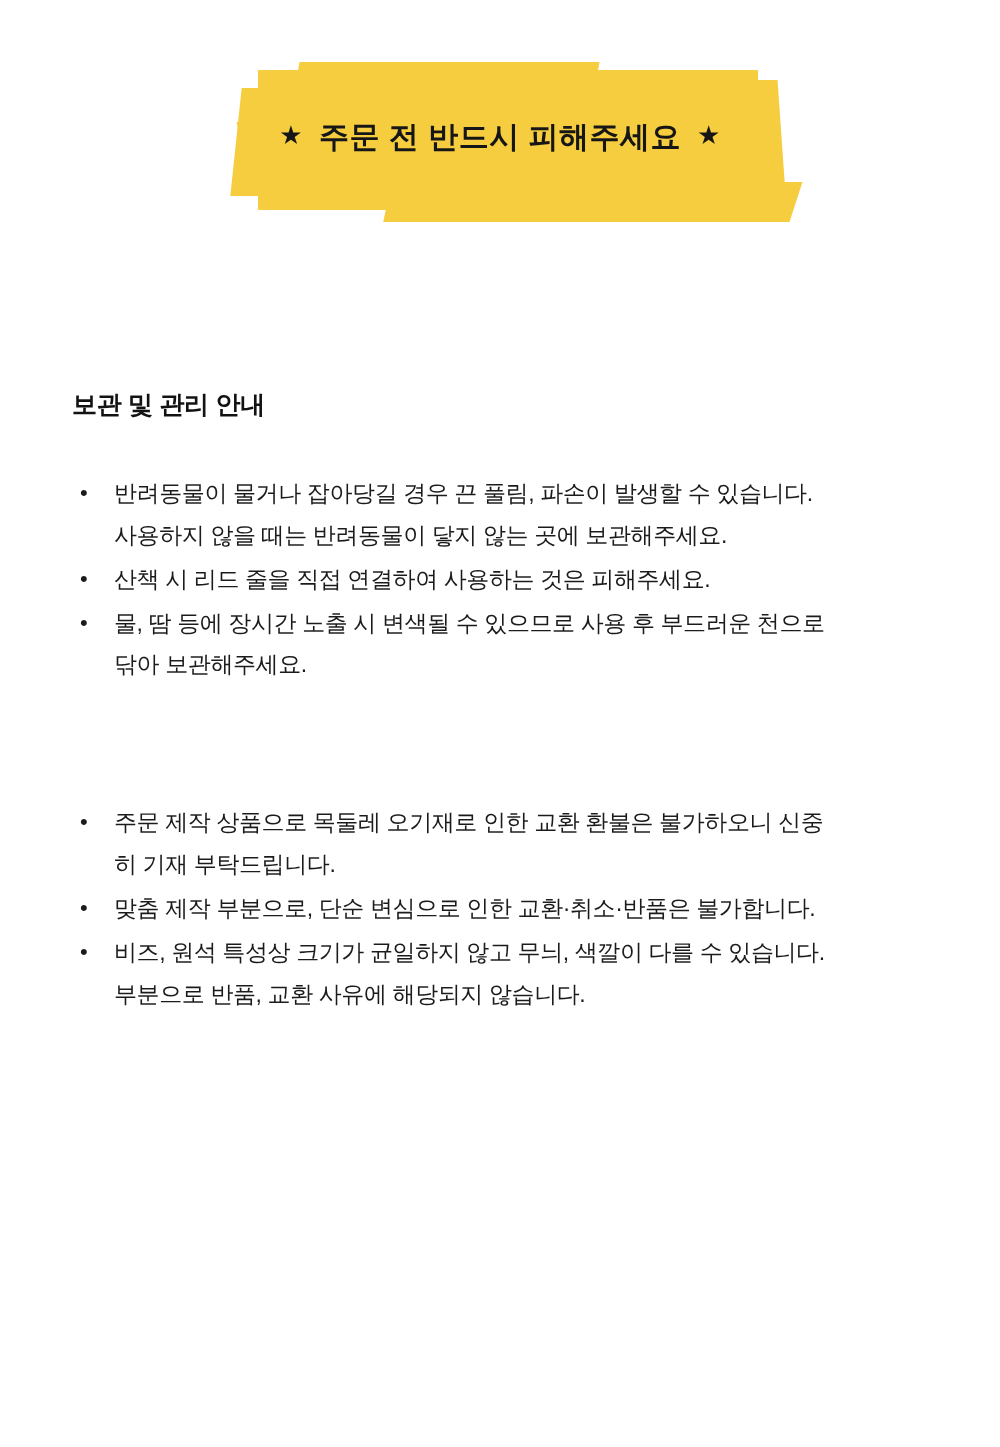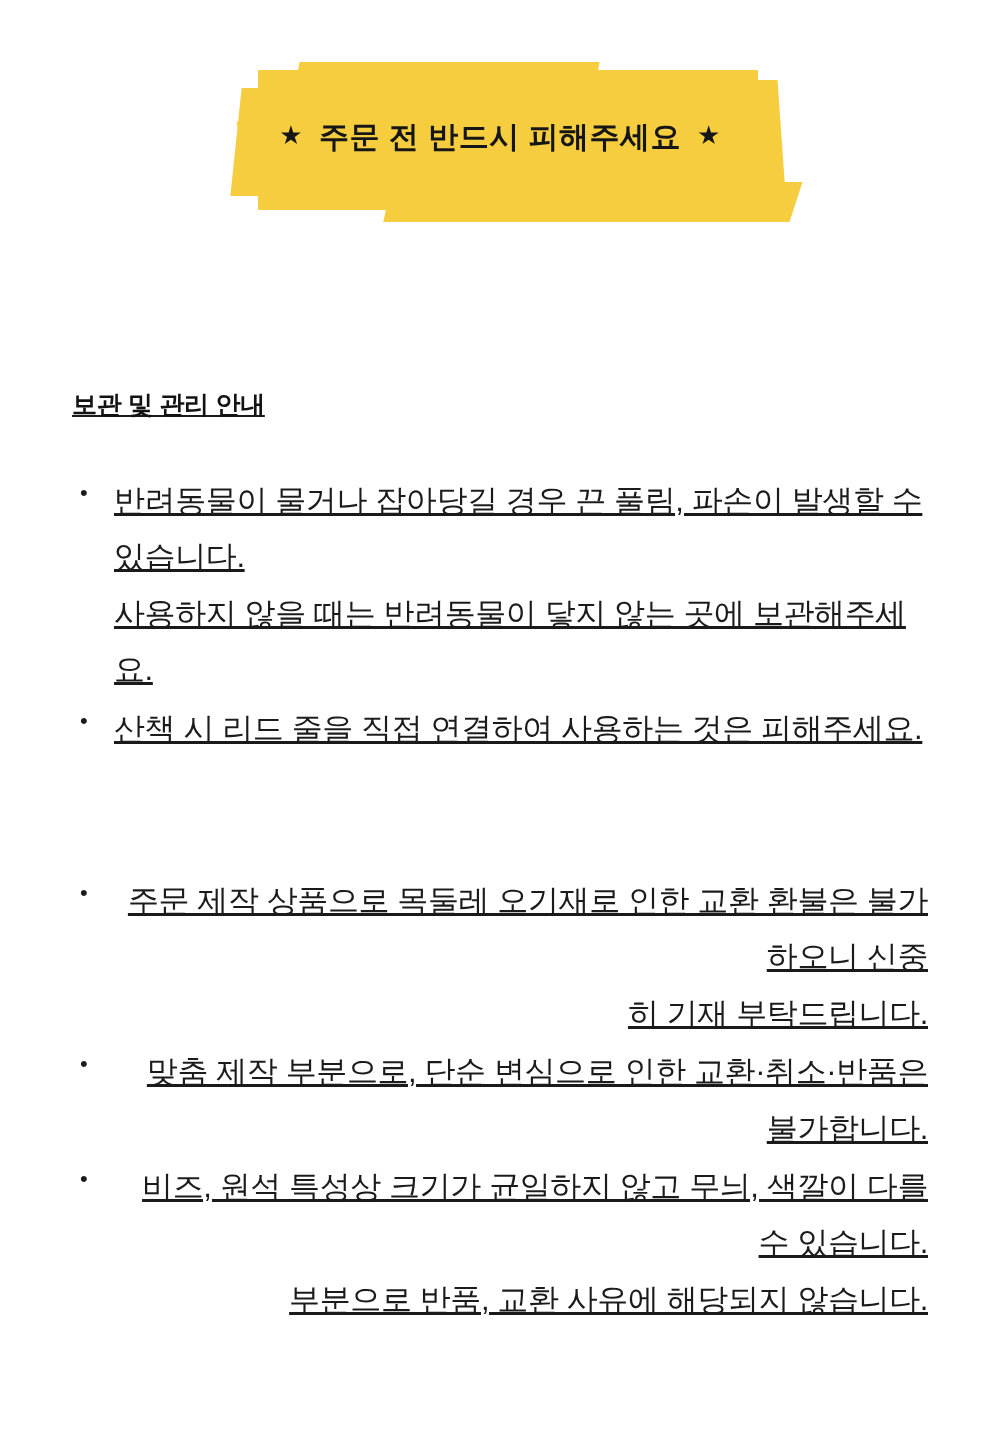--- a/index.html
+++ b/index.html
@@ -65,37 +65,36 @@
     top: -2px;
   }
 
   
   .content {
     padding: 0 72px;
     box-sizing: border-box;
   }
   .section {
     margin-top: 0;
-    text-decoration: underline;
   }
   .section-title {
     font-size: 25px;
     font-weight: bold;
     color: #121212;
     letter-spacing: -0.3px;
   }
   .bullet-list {
     list-style: none;
     margin: 0;
     padding: 0;
   }
   .bullet-item {
     position: relative;
     padding-left: 42px;
-    font-size: 31px;
+    font-size: 23px;
     line-height: 1.82;
     color: #1b1b1b;
     letter-spacing: -0.4px;
     margin-bottom: 2px;
   }
   .bullet-item::before {
     content: "•";
     position: absolute;
     left: 8px;
     top: 0;
@@ -103,21 +102,21 @@
     line-height: 1.82;
     color: #1b1b1b;
   }
   .bullet-item .line {
     display: block;
   }
 
   #section-storage { margin-top: 138px; }
   #section-storage .bullet-list { margin-top: 52px; }
   #section-custom { margin-top: 116px; }
-  #section-custom .bullet-list { margin-top: 28px; text-align: right; }
+  #section-custom .bullet-list { margin-top: 28px; }
 </style>
 </head>
 <body>
 
 <div class="banner-wrap">
   <div class="banner-mark">
     <div class="stroke s1"></div>
     <div class="stroke s2"></div>
     <div class="stroke s3"></div>
     <div class="stroke s4"></div>
@@ -137,20 +136,24 @@
   <div class="section" id="section-storage">
     <div class="section-title">보관 및 관리 안내</div>
     <ul class="bullet-list">
       <li class="bullet-item">
         <span class="line">반려동물이 물거나 잡아당길 경우 끈 풀림, 파손이 발생할 수 있습니다.</span>
         <span class="line">사용하지 않을 때는 반려동물이 닿지 않는 곳에 보관해주세요.</span>
       </li>
       <li class="bullet-item">
         <span class="line">산책 시 리드 줄을 직접 연결하여 사용하는 것은 피해주세요.</span>
       </li>
+      <li class="bullet-item">
+        <span class="line">물, 땀 등에 장시간 노출 시 변색될 수 있으므로 사용 후 부드러운 천으로</span>
+        <span class="line">닦아 보관해주세요.</span>
+      </li>
     </ul>
   </div>
 
   <div class="section" id="section-custom">
     <ul class="bullet-list">
       <li class="bullet-item">
         <span class="line">주문 제작 상품으로 목둘레 오기재로 인한 교환 환불은 불가하오니 신중</span>
         <span class="line">히 기재 부탁드립니다.</span>
       </li>
       <li class="bullet-item">

